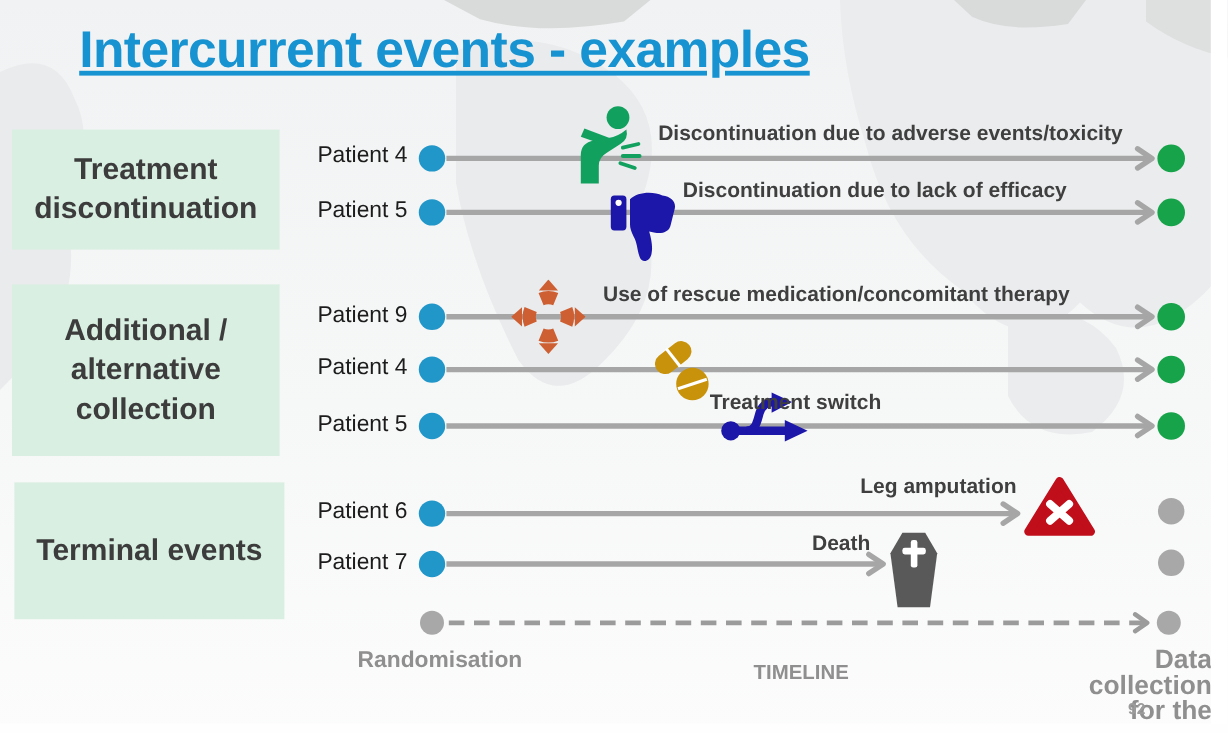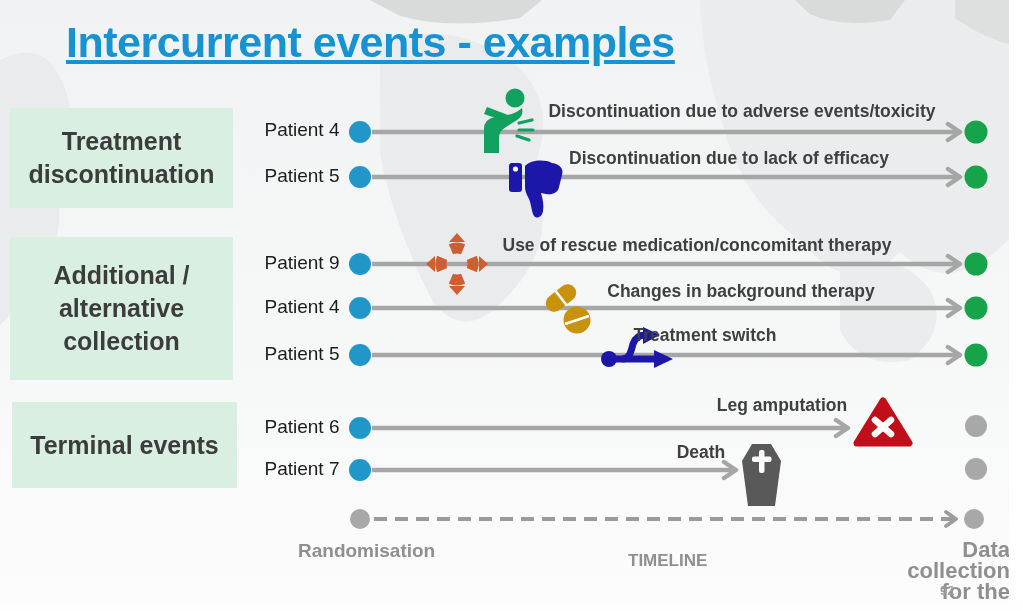--- a/index.html
+++ b/index.html
@@ -150,37 +150,36 @@
   </svg>
 
   <div id="title" class="abs">Intercurrent events - examples</div>
 
   <div class="abs category-box" style="top:108px;height:100px;">
     <span>Treatment discontinuation</span>
   </div>
   <div class="abs category-box" style="top:237px;height:143px;">
     <span>Additional / alternative collection</span>
   </div>
-  <div class="abs category-box" style="top:402px;height:86px;left:12px;width:225px;">
+  <div class="abs category-box" style="top:402px;height:114px;left:12px;width:225px;">
     <span>Terminal events</span>
   </div>
 
   <div class="abs patient-label" style="left:247px;top:119px;">Patient 4</div>
   <div class="abs patient-label" style="left:247px;top:165px;">Patient 5</div>
   <div class="abs patient-label" style="left:247px;top:252px;">Patient 9</div>
   <div class="abs patient-label" style="left:247px;top:296px;">Patient 4</div>
   <div class="abs patient-label" style="left:247px;top:343px;">Patient 5</div>
   <div class="abs patient-label" style="left:247px;top:416px;">Patient 6</div>
   <div class="abs patient-label" style="left:247px;top:458px;">Patient 7</div>
 
   <div class="abs event-label" style="left:742px;top:101px;">Discontinuation due to adverse events/toxicity</div>
   <div class="abs event-label" style="left:729px;top:148px;">Discontinuation due to lack of efficacy</div>
   <div class="abs event-label" style="left:697px;top:235px;">Use of rescue medication/concomitant therapy</div>
-  <div class="abs event-label" style="left:741px;top:281px;">Changes in background therapy</div>
-  <div class="abs event-label" style="left:705px;top:325px;text-align:right;">Treatment switch</div>
+  <div class="abs event-label" style="left:663px;top:325px;text-align:right;">Treatment switch</div>
   <div class="abs event-label" style="left:782px;top:395px;">Leg amputation</div>
   <div class="abs event-label" style="left:701px;top:442px;">Death</div>
 
   <div id="randomisation-label" class="abs footer-label">Randomisation</div>
   <div id="timeline-label" class="abs footer-label">TIMELINE</div>
   <div id="data-collection-label" class="abs footer-label">Data collection for the variable</div>
   <div id="page-number" class="abs">92</div>
 
   <div id="right-strip" class="abs"></div>
   <div id="bottom-strip" class="abs"></div>

